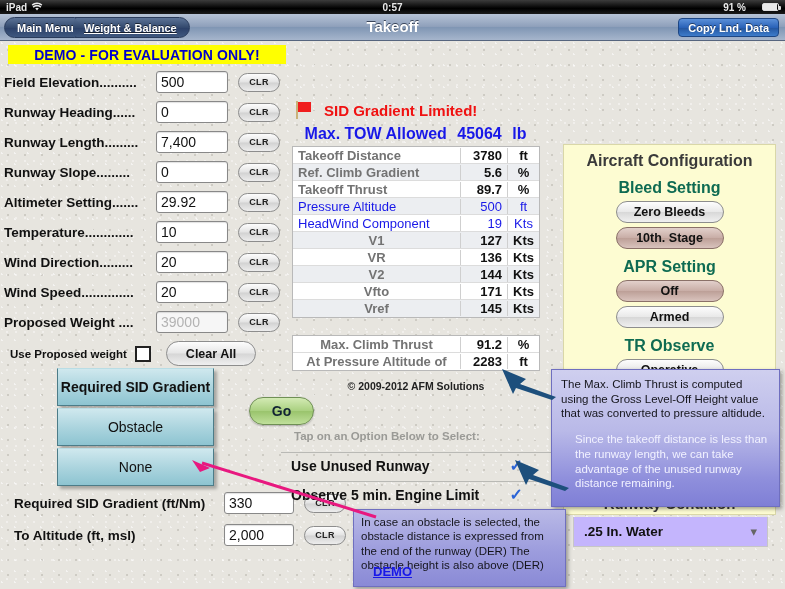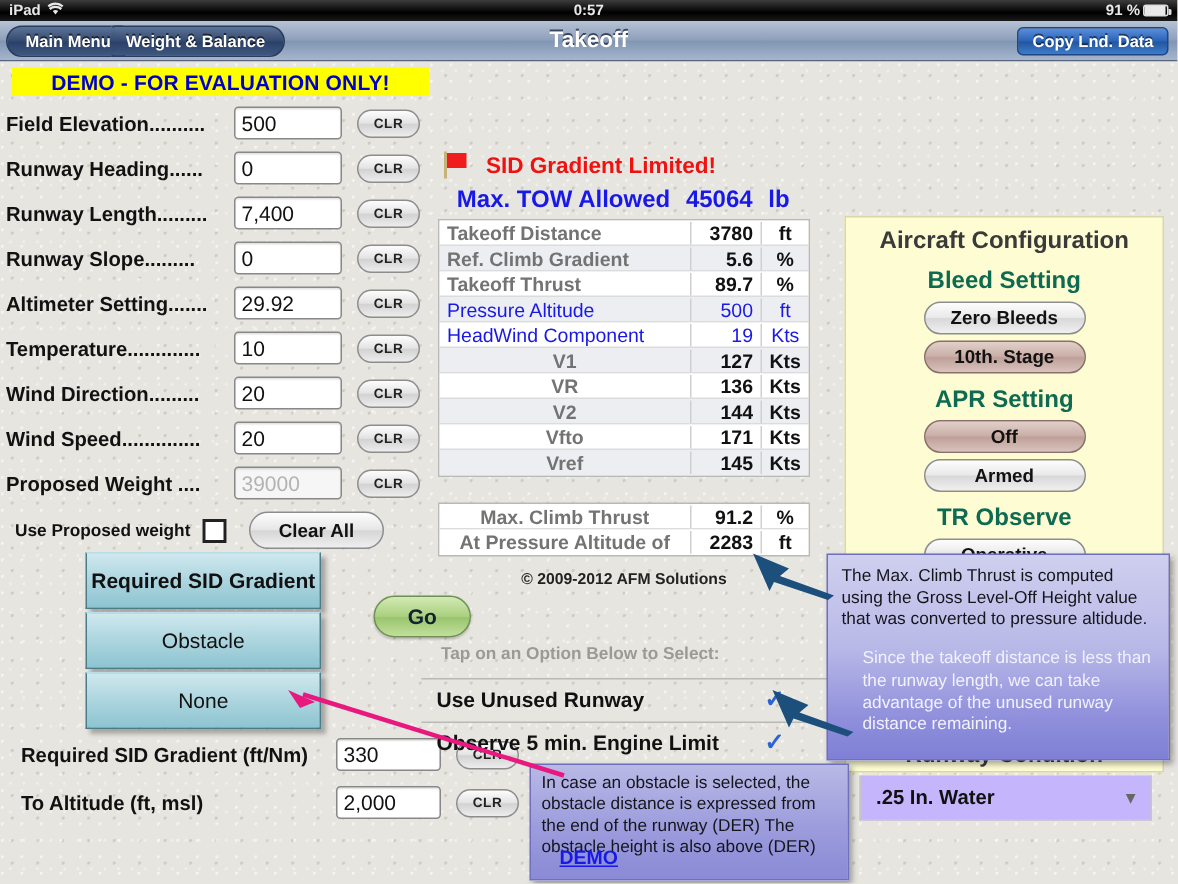--- a/index.html
+++ b/index.html
@@ -12,21 +12,21 @@
 
   
   #statusbar{
     position:absolute; left:0; top:0; width:785px; height:14px;
     background:linear-gradient(#3c3c3c,#000 60%,#1a1a1a);
     color:#e9e9e9; font-size:10px; font-weight:bold;
     display:flex; align-items:center; padding:0 6px;
   }
   #statusbar .sb-left{display:flex;align-items:center;gap:4px;}
   #statusbar .sb-center{position:absolute;left:0;right:0;text-align:center;font-size:10px;}
-  #statusbar .sb-right{margin-left:auto;display:flex;align-items:center;gap:2px;position:relative;z-index:2;}
+  #statusbar .sb-right{margin-left:auto;display:flex;align-items:center;gap:16px;position:relative;z-index:2;}
   .battery{width:17px;height:8px;border:1px solid #ddd;border-radius:2px;position:relative;display:inline-block;}
   .battery:after{content:"";position:absolute;right:-3px;top:2px;width:2px;height:4px;background:#ddd;border-radius:0 1px 1px 0;}
   .battery i{display:block;height:100%;background:#e9e9e9;width:91%;}
 
   
   #navbar{
     position:absolute; left:0; top:14px; width:785px; height:27px;
     background:linear-gradient(#b6c3d6,#8fa0bb 48%,#8096b4 52%,#a6b5cc);
     border-bottom:1px solid #56657e;
   }
@@ -35,21 +35,21 @@
     color:#fff;font-size:15px;font-weight:bold;
     text-shadow:0 -1px 0 rgba(40,50,70,.85);
   }
   .crumb{
     position:absolute; top:3px; height:21px; display:flex; align-items:center;
     color:#fff; font-size:11px; font-weight:bold; padding:0 9px;
     background:linear-gradient(#5c7396,#33496e 50%,#2b4068 52%,#3f587f);
     border:1px solid #2a3c5c; text-shadow:0 -1px 0 rgba(0,0,0,.6);
   }
   #crumb0{ left:4px; border-radius:11px 3px 3px 11px; padding-left:12px;}
-  #crumb1{ left:74px; border-radius:3px 11px 11px 3px; padding-right:12px;}
+  #crumb1{ left:74px; border-radius:3px 11px 11px 3px; padding-right:12px;text-decoration:underline;}
   #crumb1:before{
     content:""; position:absolute; left:-1px; top:-1px; bottom:-1px; width:9px;
     background:linear-gradient(#5c7396,#33496e 50%,#2b4068 52%,#3f587f);
     clip-path:polygon(0 0,100% 50%,0 100%);
   }
   #copybtn{
     position:absolute; right:6px; top:4px; height:19px; padding:0 9px;
     display:flex; align-items:center; color:#fff; font-size:11px; font-weight:bold;
     background:linear-gradient(#5a8fd8,#2a62b8 50%,#23559f 52%,#3d7ccb);
     border:1px solid #1d4684; border-radius:4px; text-shadow:0 -1px 0 rgba(0,0,0,.5);

